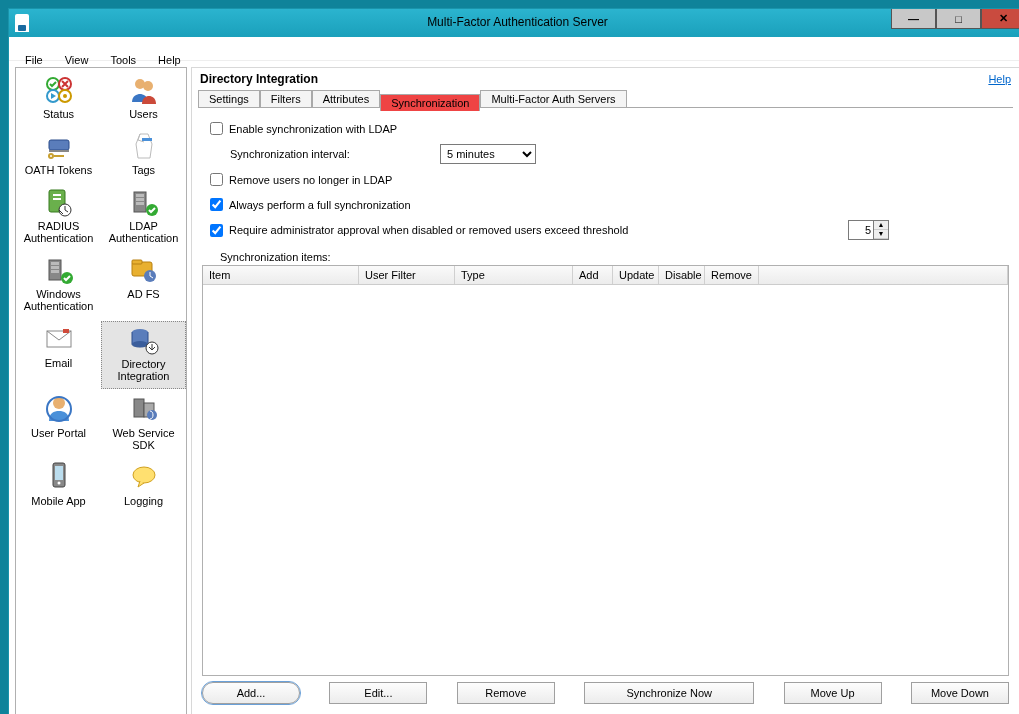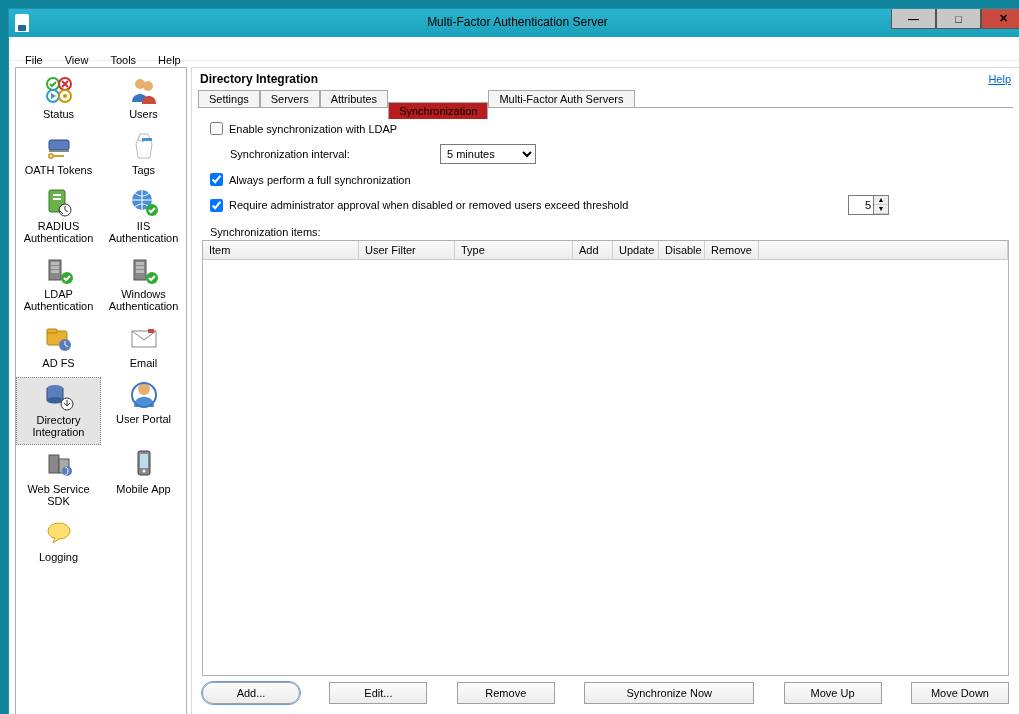--- a/index.html
+++ b/index.html
@@ -20,32 +20,32 @@
 .side-item { display:flex; flex-direction:column; align-items:center; text-align:center; padding:2px 2px 6px; line-height:1.1; cursor:default;}
 .side-item.selected { background:#e4e4e4; border:1px dotted #888;}
 .side-icon { width:32px; height:32px; margin-bottom:2px; display:flex; align-items:center; justify-content:center;}
 .side-icon svg { width:32px; height:32px;}
 .mainpanel { flex:1; display:flex; flex-direction:column; border:1px solid #d8d8d8; padding:0 6px 6px;}
 .hdr-row { display:flex; align-items:center; justify-content:space-between; padding:4px 2px;}
 .hdr-title { font-weight:bold; font-size:12px;}
 .help-link { color:#0066cc; text-decoration:underline; cursor:pointer;}
 .tabstrip { display:flex; border-bottom:1px solid #a9a9a9;}
 .tab { border:1px solid #a9a9a9; border-bottom:none; background:#f4f4f4; padding:2px 10px; margin-right:0px;}
-.tab.active { background:#b91c1c; position:relative; top:12px;}
+.tab.active { background:#ef4444; position:relative; top:4px;}
 .tab-content { padding:8px 4px 4px; flex:1; display:flex; flex-direction:column;}
 .form-row { display:flex; align-items:center; margin:3px 0;}
 .form-row.indent1 { padding-left:4px;}
 .form-row.indent2 { padding-left:28px;}
 .check { width:13px; height:13px; margin-right:6px;}
 select { height:20px; border:1px solid #7a7a7a; background:#fff; padding:0 2px; }
 .spin { display:inline-flex; border:1px solid #7a7a7a; height:20px; align-items:stretch; margin-left:auto;}
 .spin input { border:none; width:24px; text-align:right; padding-right:2px;}
 .spin-btns { display:flex; flex-direction:column; border-left:1px solid #7a7a7a;}
 .spin-btns div { width:14px; height:9px; background:#eee; font-size:7px; line-height:7px; text-align:center; border-bottom:1px solid #ccc;}
-.label-lead { margin:8px 0 2px 8px;}
+.label-lead { margin:8px 0 2px 18px;}
 .grid { border:1px solid #b0b0b0; flex:1; display:flex; flex-direction:column; background:#fff;}
 .grid-head { display:flex; background:linear-gradient(#fafafa,#ececec); border-bottom:1px solid #ccc;}
 .grid-head div { padding:3px 6px; border-right:1px solid #d0d0d0; }
 .grid-body { flex:1; }
 .btn-row { display:flex; gap:8px; padding-top:6px; justify-content:space-between;}
 .btn-row button { flex: 0 0 auto; width:98px; height:22px; border:1px solid #a0a0a0; background:linear-gradient(#fdfdfd,#ececec);}
 .btn-row button:first-child{ outline:1px solid #6aa0d8;border-radius:11px;}
 .btn-row .wide{ width:170px;}
 </style>
 </head>
@@ -135,31 +135,20 @@
                 <circle cx="22" cy="24" r="6" fill="#fff" stroke="#333"></circle>
                 <path d="M22 20v4l3 2" stroke="#333" fill="none"></path>
                 <path d="M16 24l4 4" stroke="#333"></path>
               </svg>
             </div>
             <span>RADIUS Authentication</span>
           </div>
           <div class="side-item">
             <div class="side-icon">
               <svg viewBox="0 0 32 32">
-                <circle cx="14" cy="14" r="10" fill="#4a90d9"></circle>
-                <path d="M4 14h20M14 4v20M7 7c4 4 10 4 14 0M7 21c4-4 10-4 14 0" stroke="#fff" fill="none"></path>
-                <circle cx="24" cy="24" r="6" fill="#3a3"></circle>
-                <path d="M21 24l2 2 4-4" stroke="#fff" stroke-width="2" fill="none"></path>
-              </svg>
-            </div>
-            <span>IIS Authentication</span>
-          </div>
-          <div class="side-item">
-            <div class="side-icon">
-              <svg viewBox="0 0 32 32">
                 <rect x="6" y="6" width="12" height="20" fill="#888" stroke="#555"></rect>
                 <rect x="8" y="8" width="8" height="3" fill="#bbb"></rect>
                 <rect x="8" y="12" width="8" height="3" fill="#bbb"></rect>
                 <rect x="8" y="16" width="8" height="3" fill="#bbb"></rect>
                 <circle cx="24" cy="24" r="6" fill="#3a3"></circle>
                 <path d="M21 24l2 2 4-4" stroke="#fff" stroke-width="2" fill="none"></path>
               </svg>
             </div>
             <span>LDAP Authentication</span>
           </div>
@@ -252,37 +241,41 @@
         </div>
     </div>
 
     <div class="mainpanel">
       <div class="hdr-row">
         <div class="hdr-title">Directory Integration</div>
         <span class="help-link">Help</span>
       </div>
       <div class="tabstrip" id="tabstrip">
           <div class="tab">Settings</div>
-          <div class="tab">Servers</div>
+          <div class="tab">Filters</div>
           <div class="tab">Attributes</div>
           <div class="tab active">Synchronization</div>
           <div class="tab">Multi-Factor Auth Servers</div>
         </div>
 
       <div class="tab-content">
         <label class="form-row indent1">
           <input type="checkbox" class="check" style="">
           <span>Enable synchronization with LDAP</span>
         </label>
         <div class="form-row indent2">
           <span style="width:210px">Synchronization interval:</span>
           <select style="width:96px">
             <option>5 minutes</option>
           </select>
         </div>
+        <label class="form-row indent1">
+          <input type="checkbox" class="check" style="">
+          <span>Remove users no longer in LDAP</span>
+        </label>
         <label class="form-row indent1">
           <input type="checkbox" class="check" checked="" style="">
           <span>Always perform a full synchronization</span>
         </label>
         <div class="form-row indent1" style="padding-right:120px;">
           <input type="checkbox" class="check" checked="" style="">
           <span>Require administrator approval when disabled or removed users exceed threshold</span>
           <div class="spin">
             <input value="5" style="">
             <div class="spin-btns">

